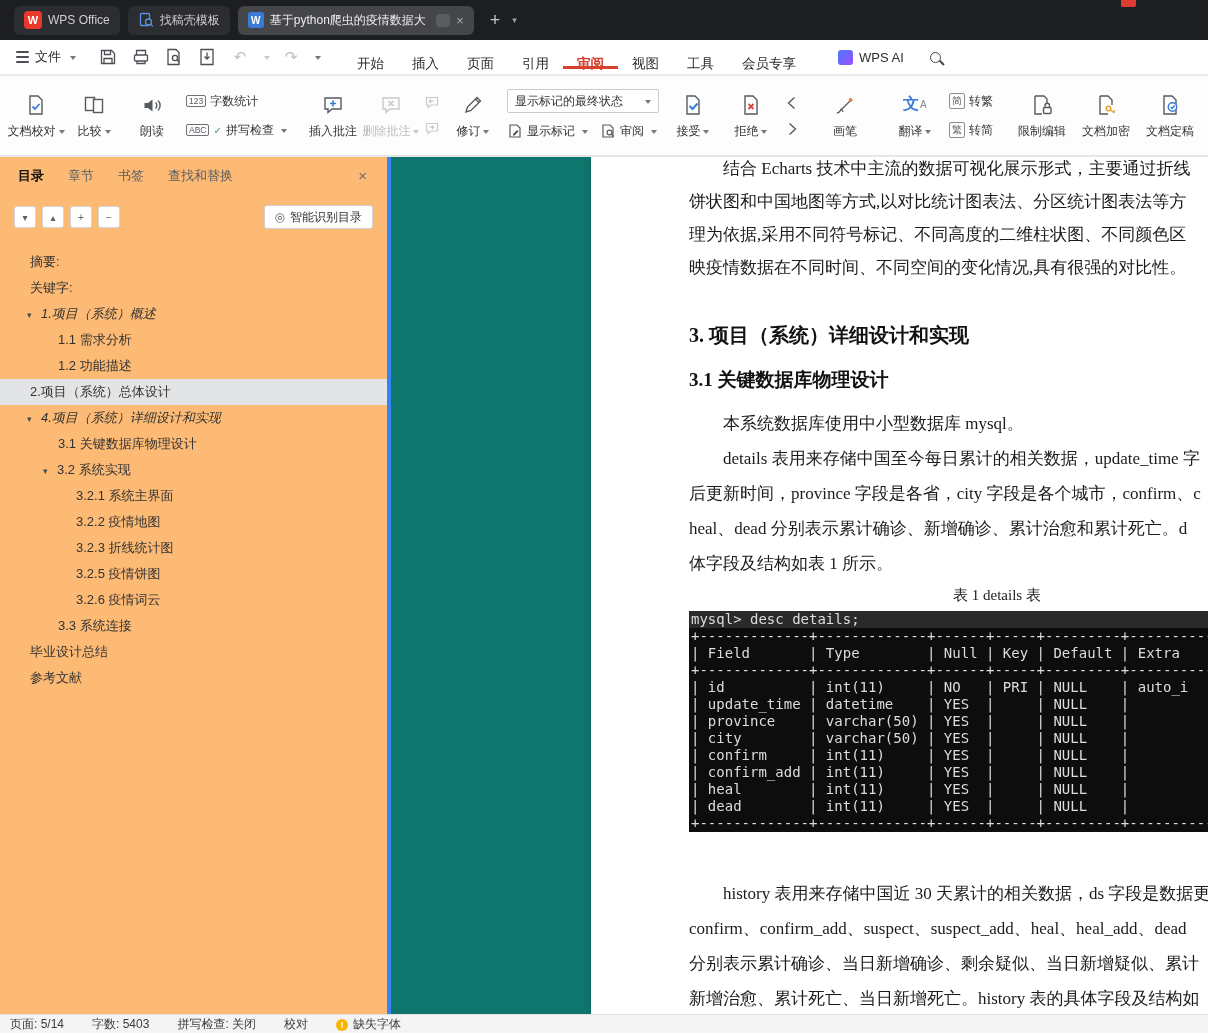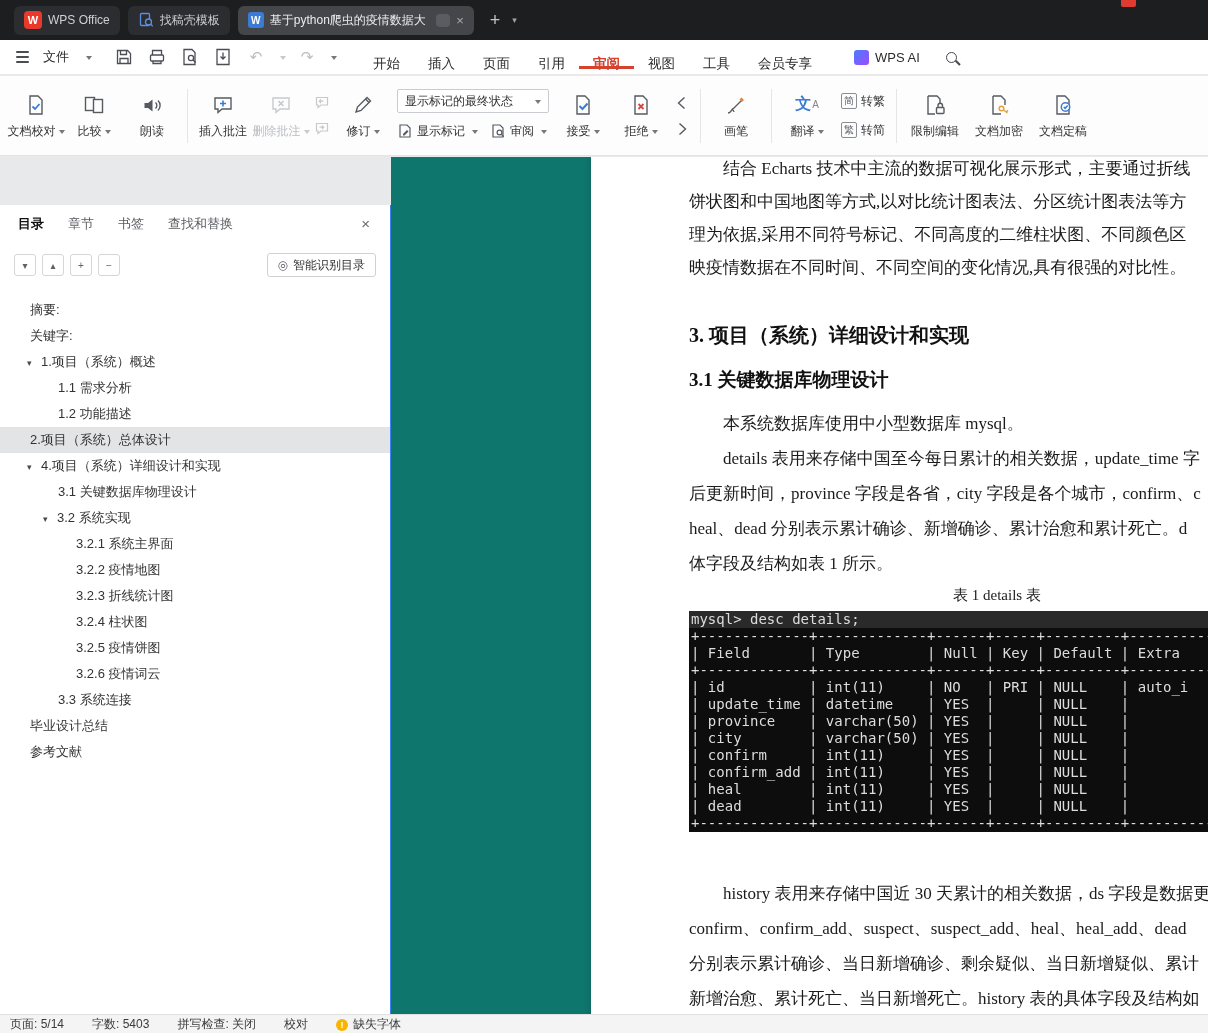--- a/index.html
+++ b/index.html
@@ -16,21 +16,21 @@
   .t-tab.active .t-label { flex:1; }
   .bubble { width:14px; height:13px; border-radius:4px; background:#5a5c61; flex:none; }
   .t-close { color:#a9abae; font-size:13px; flex:none; cursor:pointer; }
   .t-plus { color:#c3c4c6; font-size:18px; margin-left:16px; cursor:pointer; }
   .t-caret { color:#9fa1a4; font-size:9px; margin-left:12px; cursor:pointer; }
   .red-badge { position:absolute; top:0; right:72px; width:15px; height:7px; background:#e03b30; border-radius:0 0 2px 2px; }
   .tpl-icon svg { display:block; }
 
   
   .menubar { position:absolute; top:40px; left:0; right:0; height:35px; background:#fff; border-bottom:1px solid #e9e9e9; display:flex; align-items:center; color:#2c2c2c; }
-  .file-btn { display:flex; align-items:center; gap:14px; margin-left:16px; font-size:13px; cursor:pointer; }
+  .file-btn { display:flex; align-items:center; gap:6px; margin-left:16px; font-size:13px; cursor:pointer; }
   .burger { display:inline-flex; flex-direction:column; gap:3px; }
   .burger i { width:13px; height:2px; background:#4a4d52; border-radius:1px; }
   .car { display:inline-block; width:0; height:0; border:3.5px solid transparent; border-top:4px solid #74777d; margin-left:3px; transform:translateY(2px); }
   .qbar { display:flex; align-items:center; gap:9px; margin-left:20px; }
   .qbtn { width:24px; height:24px; display:flex; align-items:center; justify-content:center; border-radius:3px; cursor:pointer; color:#4b4e54; font-size:15px; }
   .qbtn.dis { color:#c3c5c9; }
   .qbtn svg { display:block; }
   .menu-items { display:flex; margin-left:22px; height:23px; }
   .menu-item { padding:0 14px; font-size:13.5px; line-height:35px; cursor:pointer; white-space:nowrap; }
   .menu-item.active { color:#d5432f; box-shadow:inset 0 -3px 0 #d5432f; font-weight:bold; }
@@ -56,33 +56,33 @@
   .mark-row { display:flex; gap:12px; }
   .dis, .dis .rlabel, .dis.rsmall { color:#b9bcc1 !important; cursor:default; }
   .dis svg * { stroke:#c6c9cd !important; fill:none !important; }
   .dis .car { border-top-color:#c6c9cd; }
   .tr-ic b { color:#3a7bd5; font-size:16px; font-weight:bold; }
   .tr-ic i { color:#85888d; font-size:10px; font-style:normal; margin-left:1px; }
   .zh-ic { display:inline-flex; width:16px; height:16px; border:1px solid #8a8d93; border-radius:2px; font-size:10px; color:#565b62; align-items:center; justify-content:center; }
 
   
   .main { position:absolute; top:157px; left:0; right:0; bottom:19px; display:flex; }
-  .sidebar { width:391px; background:#ffffff; border-right:1px solid #3b82f6; position:relative; flex:none; overflow:hidden;margin-top:48px; }
+  .sidebar { width:391px; background:#fdba74; border-right:4px solid #3b82f6; position:relative; flex:none; overflow:hidden; }
   .side-tabs { height:38px; display:flex; align-items:center; gap:24px; padding:0 18px; font-size:13px; color:#5a5d62; }
   .side-tab { cursor:pointer; white-space:nowrap; }
   .side-tab.active { color:#121212; font-weight:bold; }
   .side-close { position:absolute; top:11px; right:20px; font-size:15px; color:#6a6d72; cursor:pointer; line-height:1; }
   .side-ctrl { height:44px; display:flex; align-items:center; padding:0 14px; }
   .ctrl-btn { width:22px; height:22px; border:1px solid #d4d6d9; border-radius:3px; background:#fff; display:flex; align-items:center; justify-content:center; color:#5f6artefact267; color:#5f6267; font-size:10px; margin-right:6px; cursor:pointer; }
   .smart-btn { margin-left:auto; height:24px; border:1px solid #d0d2d6; border-radius:3px; background:#fff; display:flex; align-items:center; gap:5px; padding:0 10px; font-size:12px; color:#333; cursor:pointer; }
   .smart-ic { color:#565b62; font-size:12px; }
   .outline { padding-top:10px; }
   .o-row { height:26px; line-height:26px; font-size:13px; color:#333; white-space:nowrap; cursor:pointer; overflow:hidden; }
   .o-row.sel { background:#e3e4e6; }
-  .lv0 { padding-left:30px; } .lv0.exp { padding-left:42px; }
+  .lv0 { padding-left:30px; } .lv0.exp { padding-left:42px;font-style:italic; }
   .lv1 { padding-left:58px; }
   .lv2 { padding-left:58px; }
   .lv3 { padding-left:76px; }
   .tri { display:inline-block; width:14px; margin-left:-15px; font-size:9px; color:#46494e; text-align:left; }
 
   
   .docarea { flex:1; position:relative; overflow:hidden; background:#0f766e; }
   .page { position:absolute; left:200px; top:0; bottom:-30px; width:812px; background:#fff; box-shadow:0 0 7px rgba(0,0,0,.18); padding:0 98px; }
   .para { font-family:"Liberation Serif","DejaVu Serif",serif; font-size:17px; color:#1b1b1b; }
   .lh33 .dline { line-height:33px; }
@@ -222,20 +222,32 @@
       <span class="ric">
         <svg width="24" height="24" viewBox="0 0 24 24">
             <path d="M4.5 10v5H8l4.5 3.5v-12L8 10z" fill="#565b62"></path>
             <path d="M15.5 9.5a4 4 0 010 6M18 7.5a7 7 0 010 10" fill="none" stroke="#565b62" stroke-width="1.4"></path>
           </svg>
       </span>
       <span class="rlabel">
           <span>朗读</span>
         </span>
     </div>
+    <div class="vstack">
+      <div class="rsmall">
+        <span class="badgebox">123</span>
+        <span>字数统计</span>
+      </div>
+      <div class="rsmall">
+        <span class="badgebox">ABC</span>
+          <span class="ok">✓</span>
+        <span>拼写检查</span>
+          <i class="car"></i>
+      </div>
+    </div>
   </div>
   <div class="rdiv"></div>
 
   <div class="rgroup">
     <div class="rbtn">
       <span class="ric">
         <svg width="24" height="24" viewBox="0 0 24 24" fill="none">
             <path d="M4 5h16v11h-9l-4 3.5V16H4z" stroke="#565b62" stroke-width="1.4"></path>
             <path d="M12 7.5v6M9 10.5h6" stroke="#3a7bd5" stroke-width="1.6"></path>
           </svg>
@@ -456,21 +468,20 @@
         <div class="o-row lv0 exp"><span class="tri">▾</span><span>1.项目（系统）概述</span></div>
         <div class="o-row lv1"><span>1.1 需求分析</span></div>
         <div class="o-row lv1"><span>1.2 功能描述</span></div>
         <div class="o-row lv0 sel"><span>2.项目（系统）总体设计</span></div>
         <div class="o-row lv0 exp"><span class="tri">▾</span><span>4.项目（系统）详细设计和实现</span></div>
         <div class="o-row lv2"><span>3.1 关键数据库物理设计</span></div>
         <div class="o-row lv2 exp"><span class="tri">▾</span><span>3.2 系统实现</span></div>
         <div class="o-row lv3"><span>3.2.1 系统主界面</span></div>
         <div class="o-row lv3"><span>3.2.2 疫情地图</span></div>
         <div class="o-row lv3"><span>3.2.3 折线统计图</span></div>
-        <div class="o-row lv3"><span>3.2.4 柱状图</span></div>
         <div class="o-row lv3"><span>3.2.5 疫情饼图</span></div>
         <div class="o-row lv3"><span>3.2.6 疫情词云</span></div>
         <div class="o-row lv2"><span>3.3 系统连接</span></div>
         <div class="o-row lv0"><span>毕业设计总结</span></div>
         <div class="o-row lv0"><span>参考文献</span></div>
       </div>
   </div>
 
   <div class="docarea">
     <div class="page">

